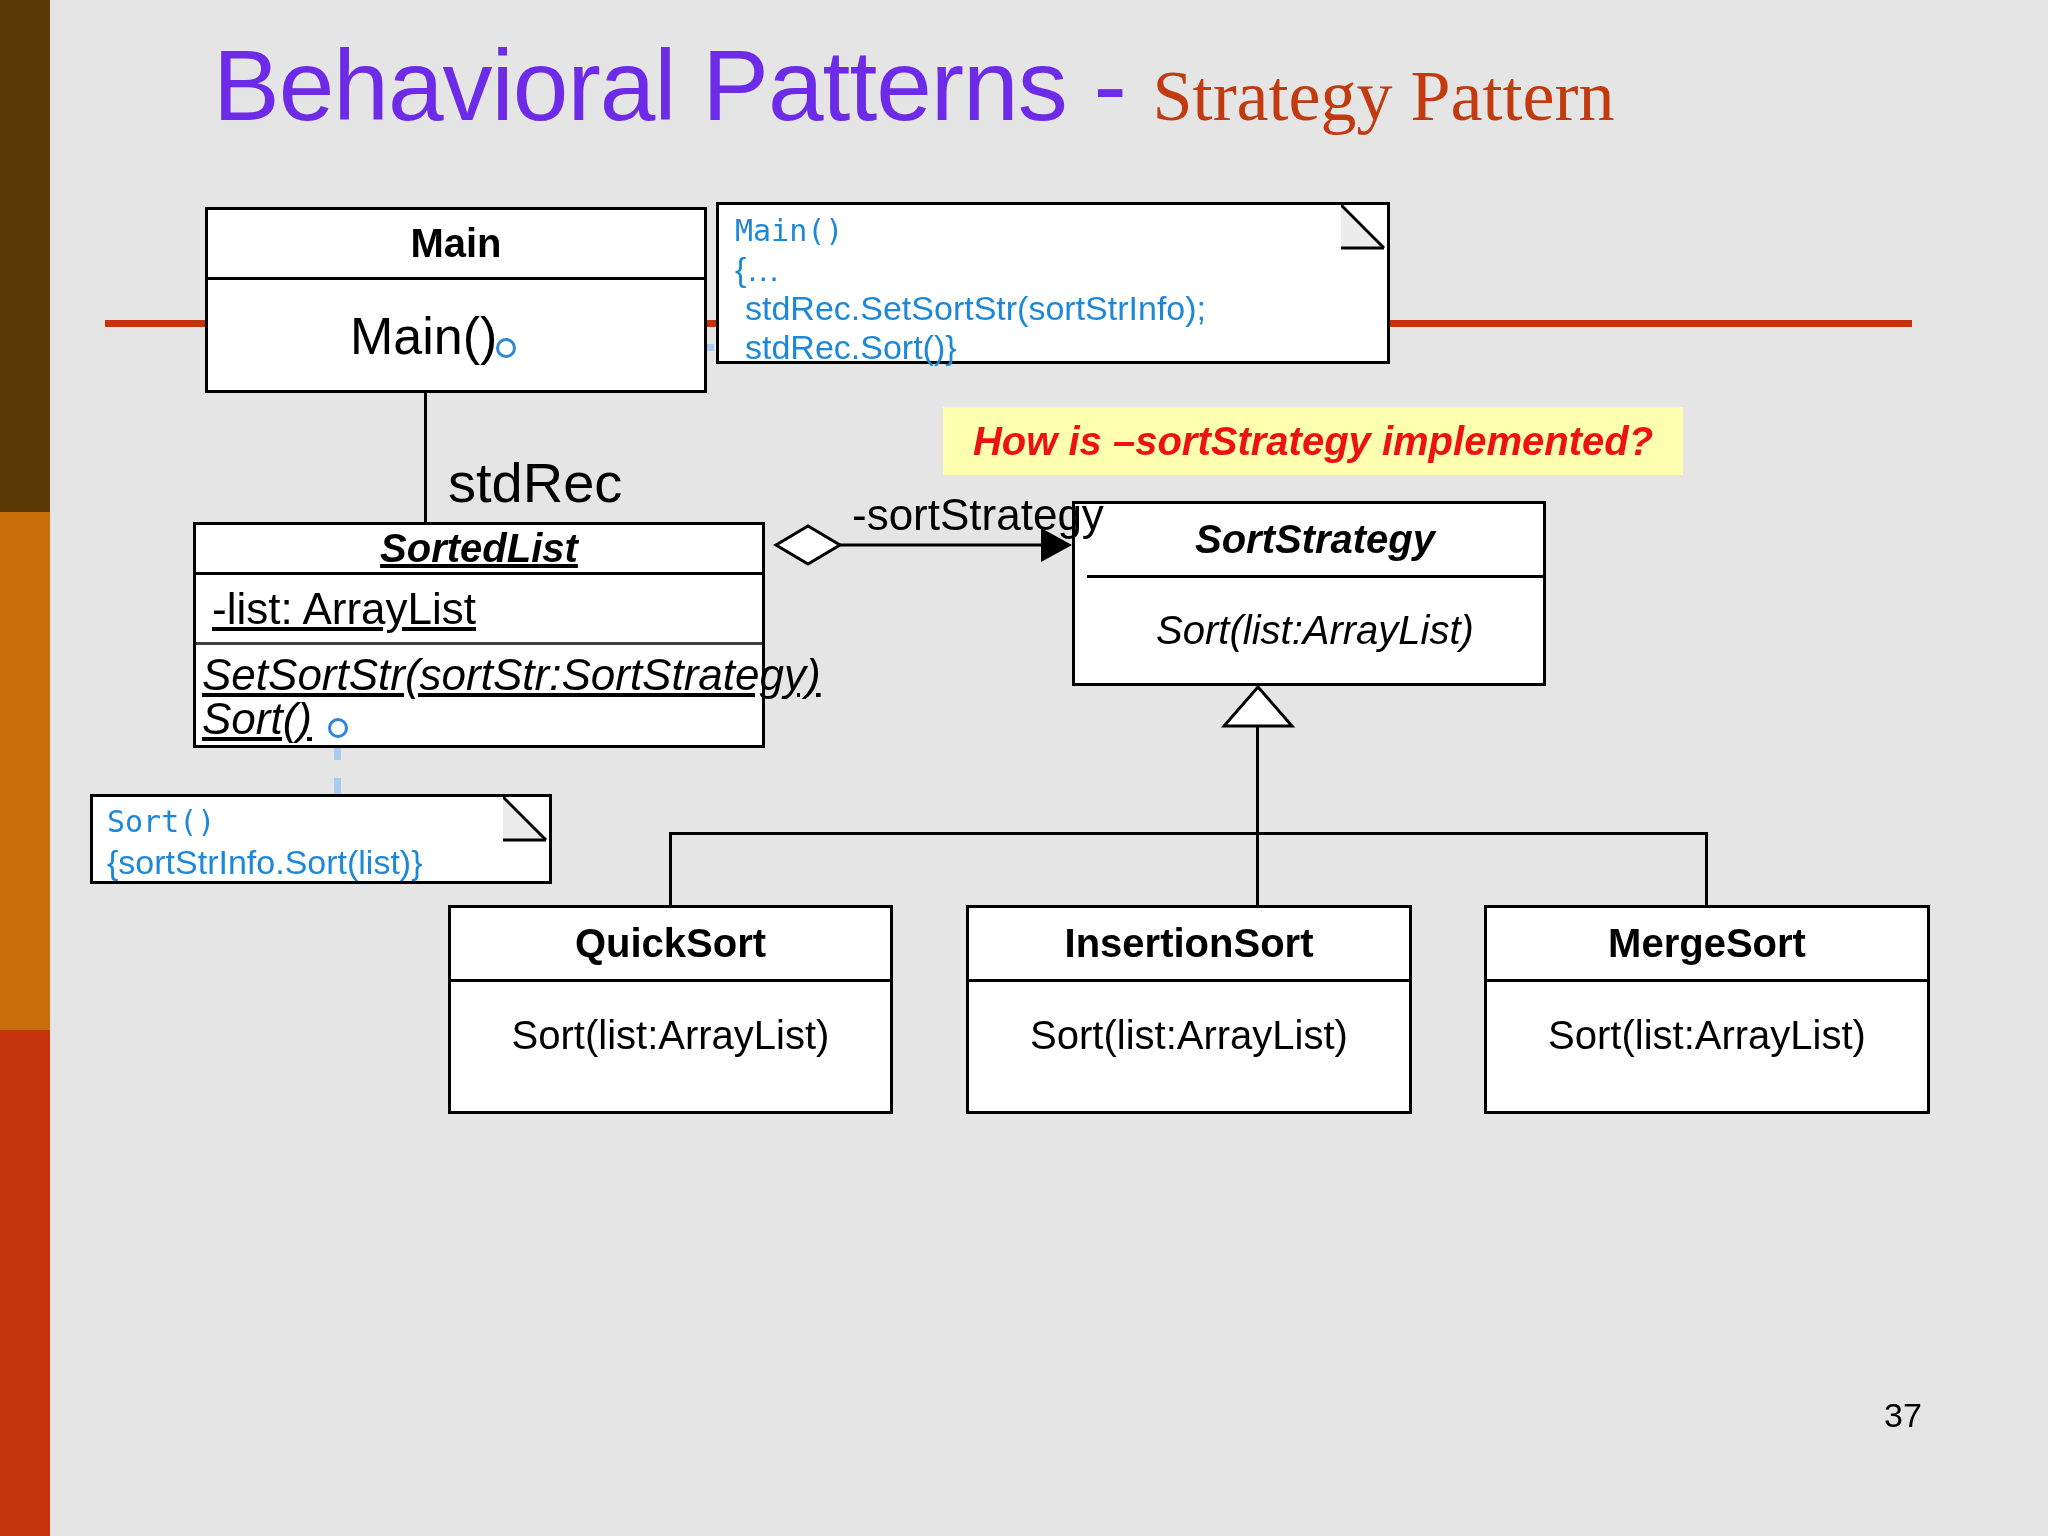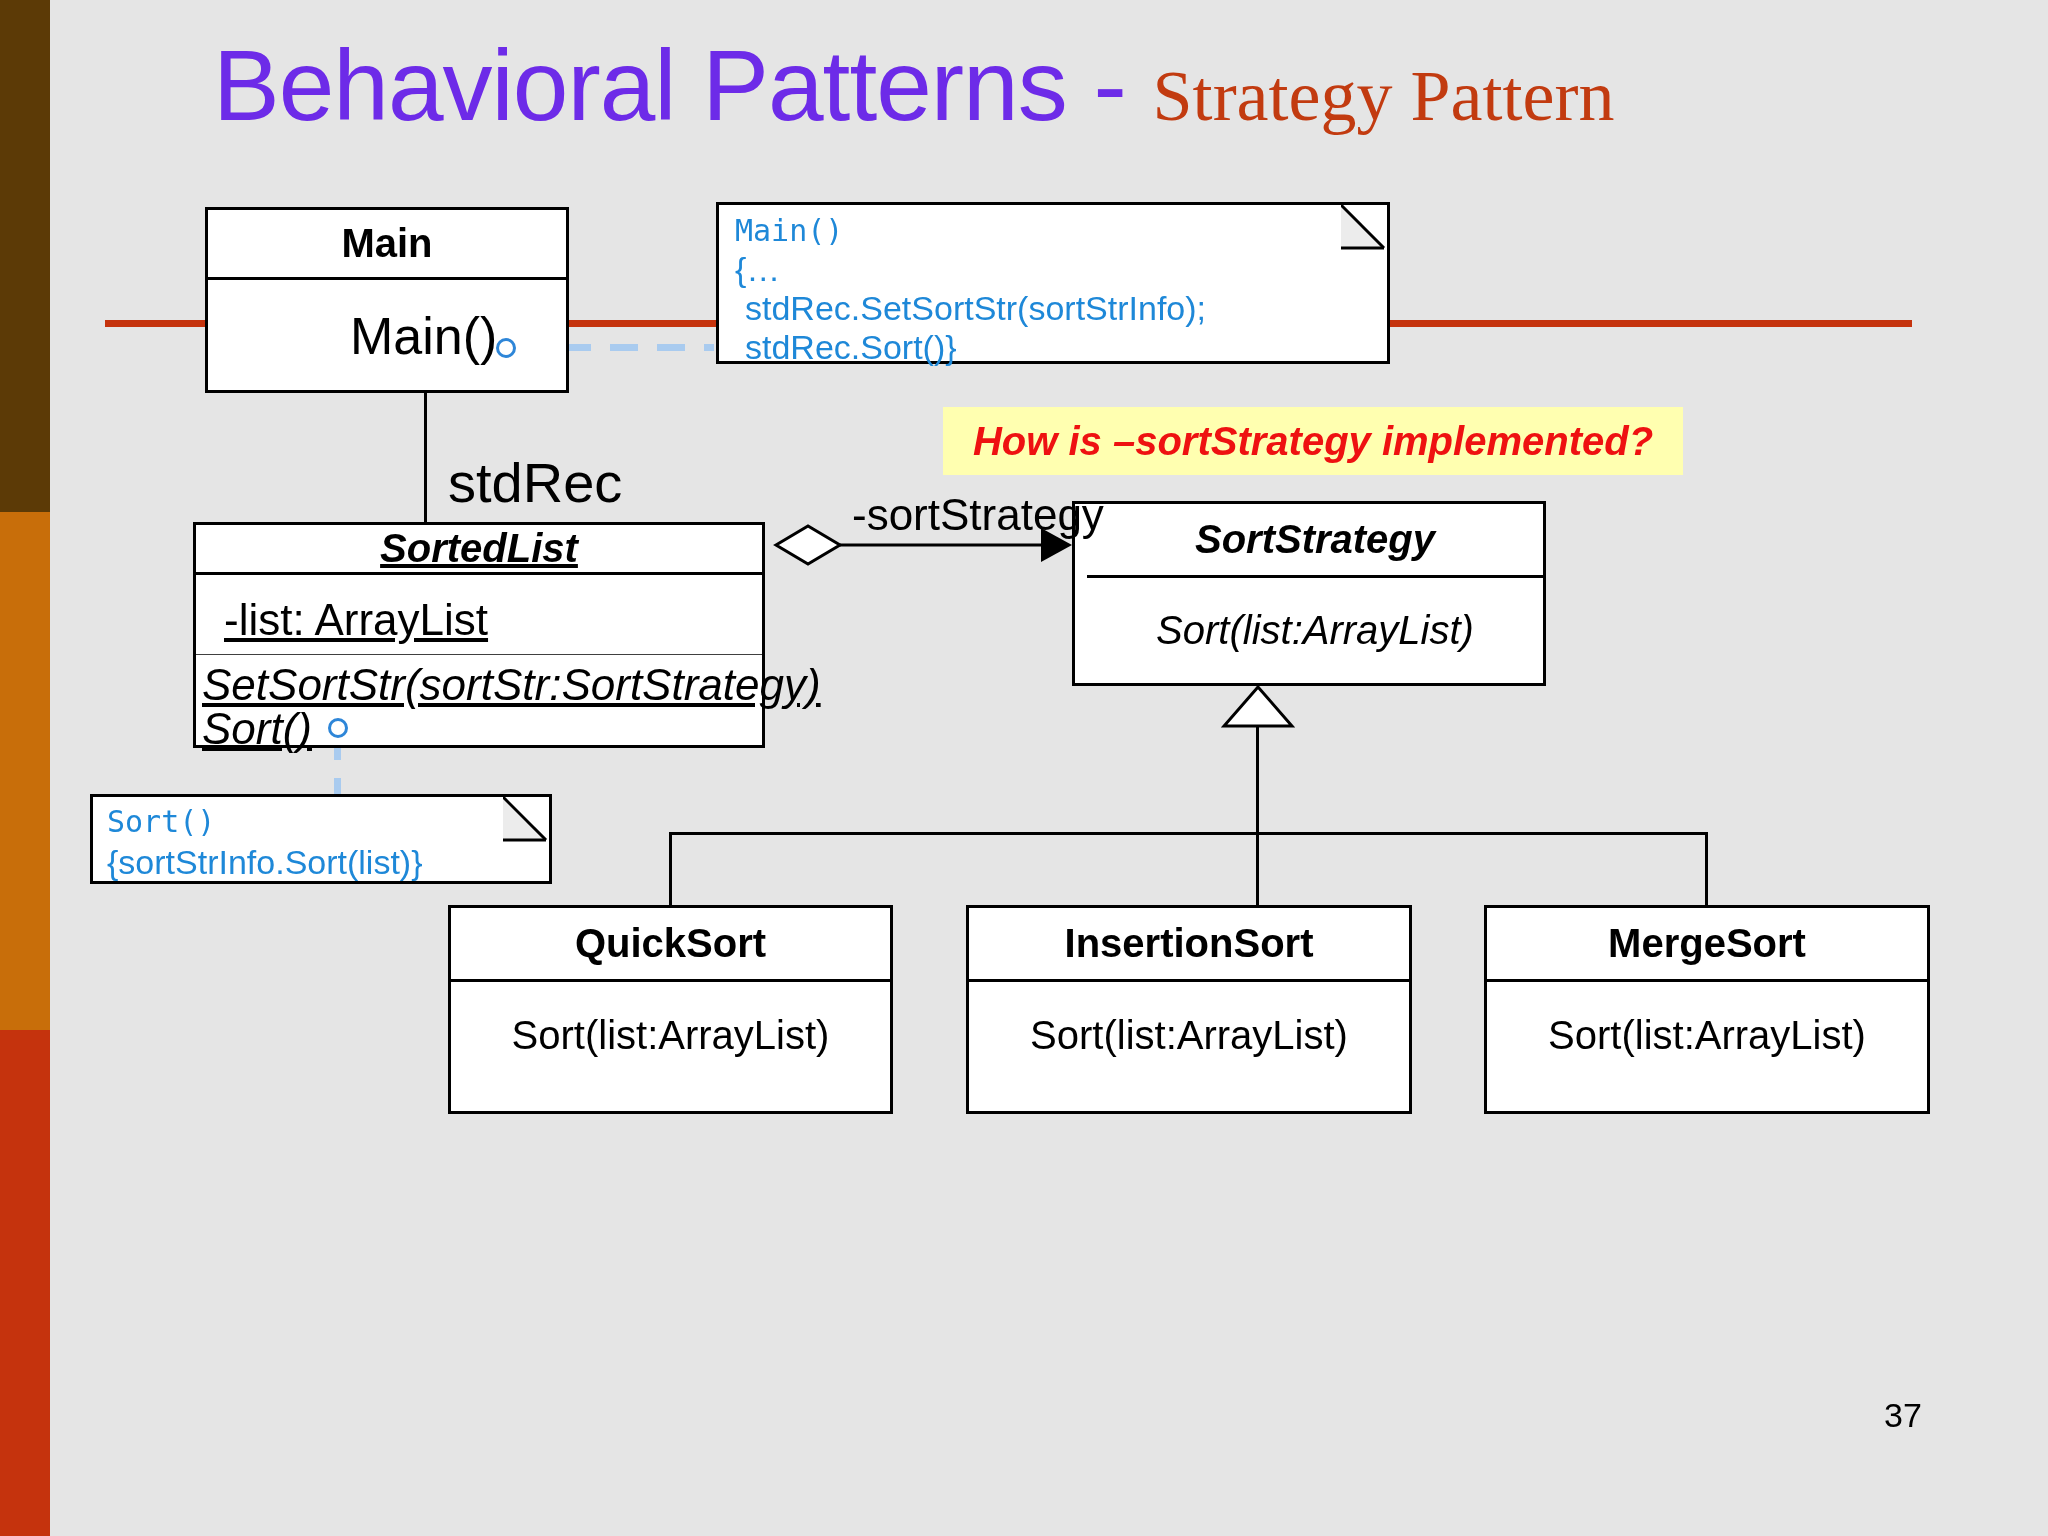--- a/index.html
+++ b/index.html
@@ -28,28 +28,28 @@
 
   
   .uml{position:absolute;background:#fff;border:3px solid #000;z-index:2;box-sizing:border-box;}
   .uml .cname{display:flex;align-items:center;justify-content:center;
               font-weight:bold;font-size:40px;border-bottom:3px solid #000;box-sizing:border-box;}
   .uml .cname.it{font-style:italic;}
   .uml .sec{display:flex;align-items:center;box-sizing:border-box;}
   .uml .sec.center{justify-content:center;}
 
   
-  .box-main{left:205px;top:207px;width:364px;height:186px;}
+  .box-main{left:205px;top:207px;width:502px;height:186px;}
   .box-main .cname{height:70px;}
   .box-main .body{position:relative;height:110px;}
   .box-main .mainmethod{position:absolute;left:142px;top:26px;font-size:52px;}
 
   .box-sortedlist{left:193px;top:522px;width:572px;height:226px;text-decoration:underline;}
   .box-sortedlist .cname{height:50px;}
-  .box-sortedlist .attr{height:70px;border-bottom:1px solid #404040;font-size:44px;padding-left:28px;margin-top:10px;}
+  .box-sortedlist .attr{height:70px;border-bottom:3px solid #404040;font-size:44px;padding-left:16px;}
   .box-sortedlist .methods{padding:8px 4px 0 6px;font-size:44px;font-style:italic;line-height:44px;}
 
   .box-sortstrategy{left:1072px;top:501px;width:474px;height:185px;padding-left:12px;}
   .box-sortstrategy .cname{height:74px;}
   .box-sortstrategy .sec{height:105px;font-size:40px;font-style:italic;}
 
   .subclass{width:446px;height:209px;top:905px;}
   .subclass .cname{height:74px;}
   .subclass .sec{height:107px;font-size:40px;}
   .box-quicksort{left:448px;width:445px;}

